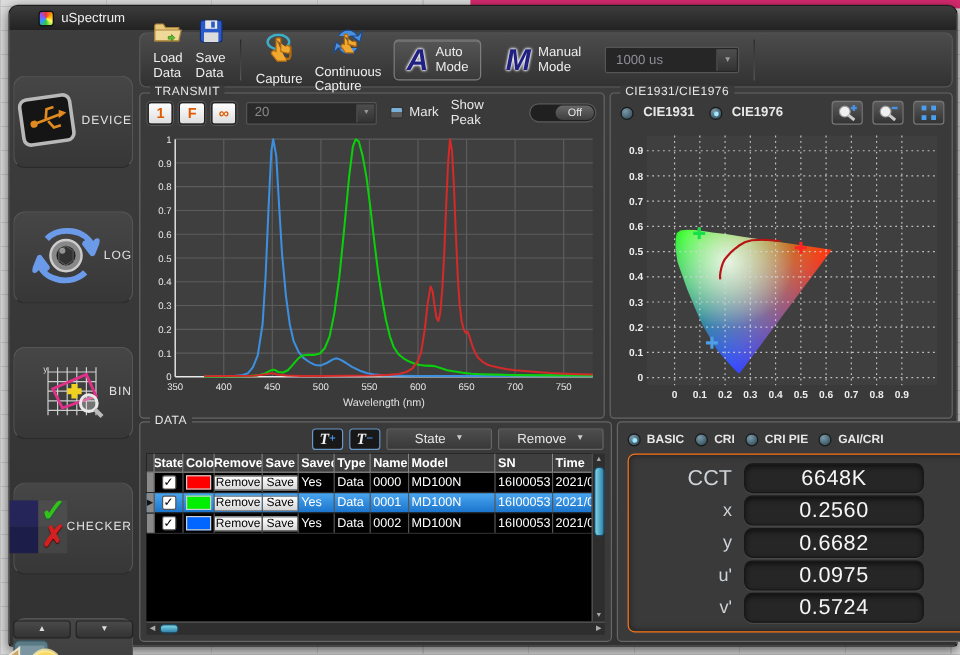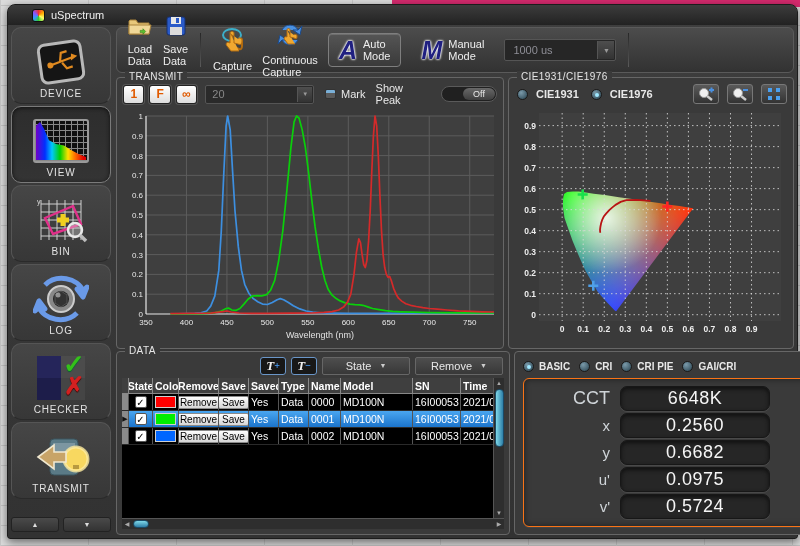--- a/index.html
+++ b/index.html
@@ -27,22 +27,22 @@
     background:conic-gradient(#e33,#fa0,#ff6,#3c3,#39f,#85f,#e33); border:1px solid #111; }
   .title-text { color:#f0f0f0; font-size:11px; }
   .win-controls { position:absolute; right:10px; top:28px; display:flex; gap:5px; }
   .win-btn { width:12px; height:12px; border-radius:50%; border:1px solid #8a8a8a;
     background:radial-gradient(circle at 35% 30%, #6e6e6e, #2e2e2e); }
 
   
   .sidebar { position:absolute; left:3px; top:22px; width:102px; bottom:6px; }
   .side-item { width:100px; height:77px; margin-bottom:2px; border-radius:10px;
     background:linear-gradient(#464646,#373737); border:1px solid #555;
-    border-bottom-color:#2a2a2a; display:flex; flex-direction:column; align-items:center;
-    justify-content:flex-end; padding-bottom:4px; cursor:pointer; }
+    border-bottom-color:#2a2a2a; display:flex; flex-direction:row; align-items:center;
+    justify-content:flex-end; padding-bottom:4px; cursor:pointer;margin-top:36px; }
   .side-item.active { background:linear-gradient(#2d2d2d,#343434); border-color:#7a7a7a; box-shadow:inset 0 1px 4px #111; }
   .side-label { color:#e2e2e2; font-size:10px; letter-spacing:.8px; margin-top:2px; }
   .side-icon { width:62px; height:48px; display:flex; align-items:center; justify-content:center; position:relative; }
   .view-grid { width:56px; height:44px; background:
       repeating-linear-gradient(90deg,#888 0 1px,transparent 1px 6px),
       repeating-linear-gradient(0deg,#888 0 1px,transparent 1px 6px), #101010;
       border:2px solid #999; border-radius:3px; position:relative; overflow:hidden; }
   .view-spectrum { position:absolute; left:1px; bottom:1px; width:50px; height:38px;
       background:linear-gradient(90deg,#7000c8,#0030ff 18%,#00c8ff 32%,#00d000 48%,#ffe000 64%,#ff7000 78%,#e00000 95%);
       clip-path:polygon(0 100%,0 10%,8% 0,16% 18%,26% 48%,40% 58%,56% 62%,70% 74%,85% 84%,100% 92%,100% 100%); }
@@ -188,58 +188,50 @@
             <rect x="8" y="4" width="42" height="38" rx="6" fill="#151515" stroke="#b8b8b8" stroke-width="3"></rect>
             <circle cx="18" cy="25" r="3" fill="#e08a20"></circle>
             <path d="M18 25 L40 20 M28 23 L30 14 L36 13 M30 24 L34 30 L40 29" stroke="#e08a20" stroke-width="2.2" fill="none"></path>
             <path d="M40 16 L46 19 L39 23 Z" fill="#e08a20"></path>
           </g>
         </svg>
       </div>
       <div class="side-label">DEVICE</div>
     </div>
 
-    <div class="side-item active">
+
+    <div class="side-item">
       <div class="side-icon">
-        <div class="view-grid">
-            <div class="view-spectrum"></div>
-          </div>
-      </div>
-      <div class="side-label">VIEW</div>
+        <svg width="56" height="48" viewBox="0 0 56 48">
+          <path d="M12 10 A 22 18 0 0 1 50 16 L44 14 L50 22 L54 12 L50 16" fill="none" stroke="#6a9ae8" stroke-width="5" stroke-linejoin="round"></path>
+          <path d="M44 38 A 22 18 0 0 1 6 32 L12 34 L6 26 L2 36 L6 32" fill="none" stroke="#6a9ae8" stroke-width="5" stroke-linejoin="round"></path>
+          <circle cx="28" cy="24" r="13" fill="#888" stroke="#ccc" stroke-width="2"></circle>
+          <circle cx="28" cy="24" r="8" fill="#222"></circle>
+          <path d="M28 16 L34 20 L34 28 L28 32 L22 28 L22 20 Z" fill="#333" stroke="#555"></path>
+          <circle cx="25" cy="20" r="2.5" fill="#bbb" opacity=".7"></circle>
+        </svg>
+      </div>
+      <div class="side-label">LOG</div>
     </div>
 
     <div class="side-item">
       <div class="side-icon">
         <svg width="56" height="48" viewBox="0 0 56 48">
           <g stroke="#cfcfcf" stroke-width="1">
             <path d="M8 4 V44 M16 4 V44 M24 4 V44 M32 4 V44 M40 4 V44 M48 4 V44"></path>
             <path d="M8 8 H48 M8 16 H48 M8 24 H48 M8 32 H48 M8 40 H48"></path>
           </g>
           <text x="4" y="8" fill="#ddd" font-size="7">y</text>
           <path d="M12 22 L40 10 L48 28 L20 38 Z" fill="none" stroke="#e0308a" stroke-width="2.4"></path>
           <path d="M24 24 H36 M30 18 V30" stroke="#f0d020" stroke-width="5"></path>
           <circle cx="42" cy="34" r="7" fill="rgba(220,220,220,.35)" stroke="#e8e8e8" stroke-width="2.5"></circle>
           <path d="M47 39 L53 45" stroke="#bbb" stroke-width="3.5"></path>
         </svg>
       </div>
       <div class="side-label">BIN</div>
-    </div>
-
-    <div class="side-item">
-      <div class="side-icon">
-        <svg width="56" height="48" viewBox="0 0 56 48">
-          <path d="M12 10 A 22 18 0 0 1 50 16 L44 14 L50 22 L54 12 L50 16" fill="none" stroke="#6a9ae8" stroke-width="5" stroke-linejoin="round"></path>
-          <path d="M44 38 A 22 18 0 0 1 6 32 L12 34 L6 26 L2 36 L6 32" fill="none" stroke="#6a9ae8" stroke-width="5" stroke-linejoin="round"></path>
-          <circle cx="28" cy="24" r="13" fill="#888" stroke="#ccc" stroke-width="2"></circle>
-          <circle cx="28" cy="24" r="8" fill="#222"></circle>
-          <path d="M28 16 L34 20 L34 28 L28 32 L22 28 L22 20 Z" fill="#333" stroke="#555"></path>
-          <circle cx="25" cy="20" r="2.5" fill="#bbb" opacity=".7"></circle>
-        </svg>
-      </div>
-      <div class="side-label">LOG</div>
     </div>
 
     <div class="side-item">
       <div class="side-icon">
         <div class="checker-icon">
           <div class="cq1"></div>
           <div class="cq2">
               <span class="glyph-check">✓</span>
             </div>
           <div class="cq3"></div>

